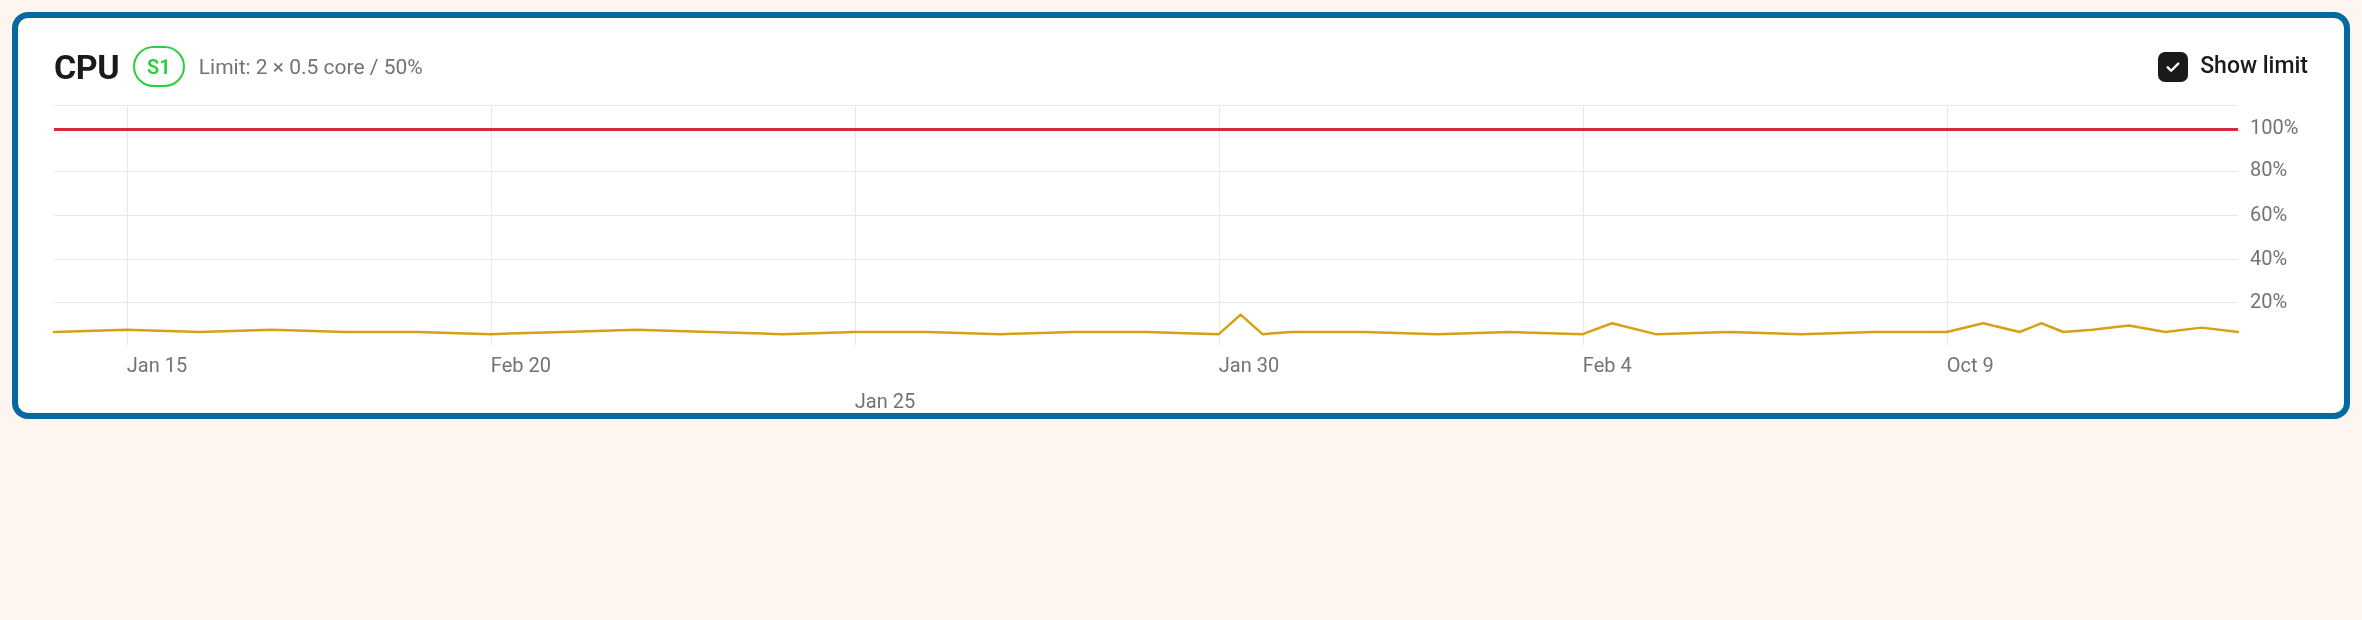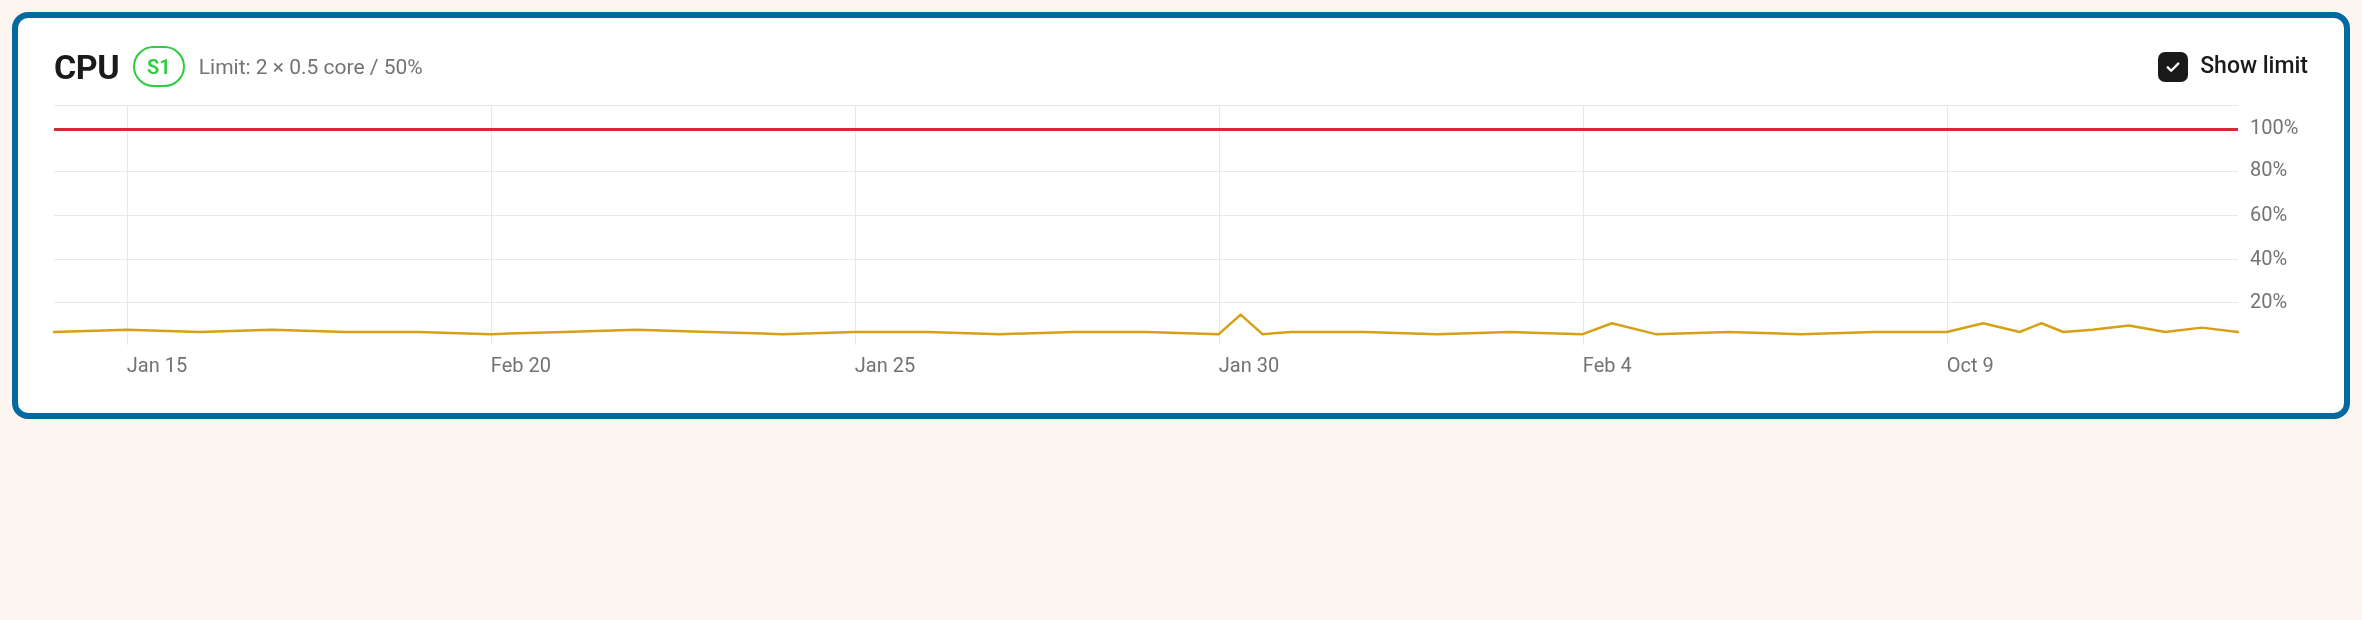--- a/index.html
+++ b/index.html
@@ -178,20 +178,20 @@
     <div class="y-axis" id="y-axis">
         <div class="y-tick" style="top: 196.364px;">20%</div>
         <div class="y-tick" style="top: 152.727px;">40%</div>
         <div class="y-tick" style="top: 109.091px;">60%</div>
         <div class="y-tick" style="top: 64px;">80%</div>
         <div class="y-tick" style="top: 21.8182px;">100%</div>
       </div>
     <div class="x-axis" id="x-axis">
         <div class="x-tick" style="left: 3.33333%;">Jan 15</div>
         <div class="x-tick" style="left: 20%;">Feb 20</div>
-        <div class="x-tick" style="left: 36.6667%;">Jan 25</div>
+        <div class="x-tick" style="left: 36.6667%; margin-top: 36px;">Jan 25</div>
         <div class="x-tick" style="left: 53.3333%;">Jan 30</div>
         <div class="x-tick" style="left: 70%;">Feb 4</div>
         <div class="x-tick" style="left: 86.6667%;">Oct 9</div>
       </div>
   </div>
 
 </div>
 
 </body></html>

